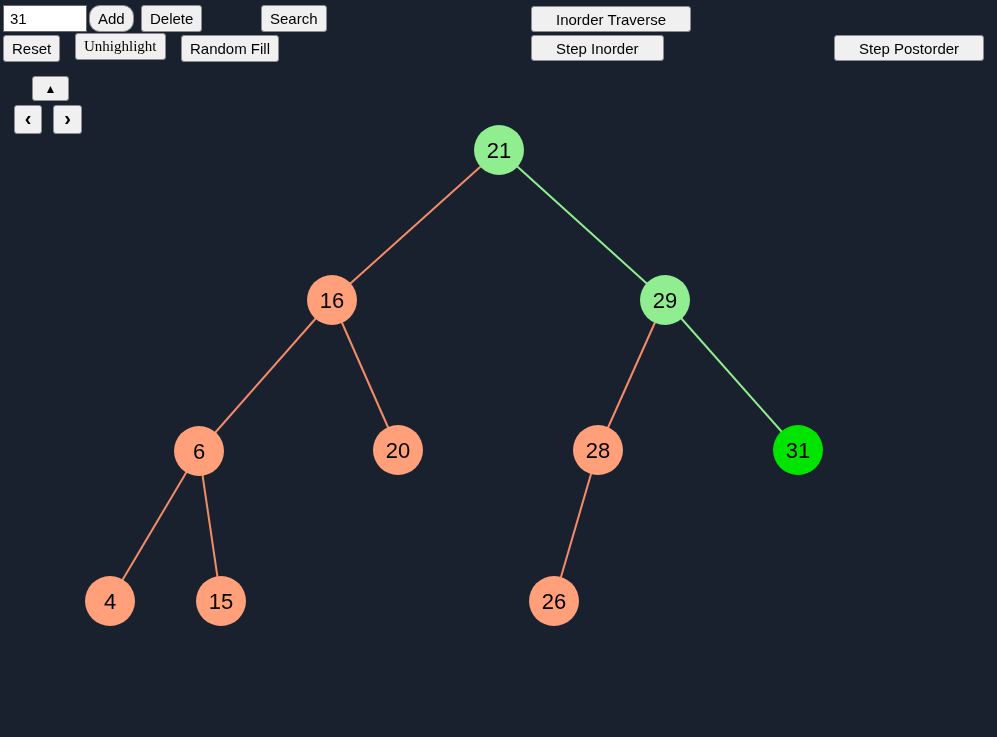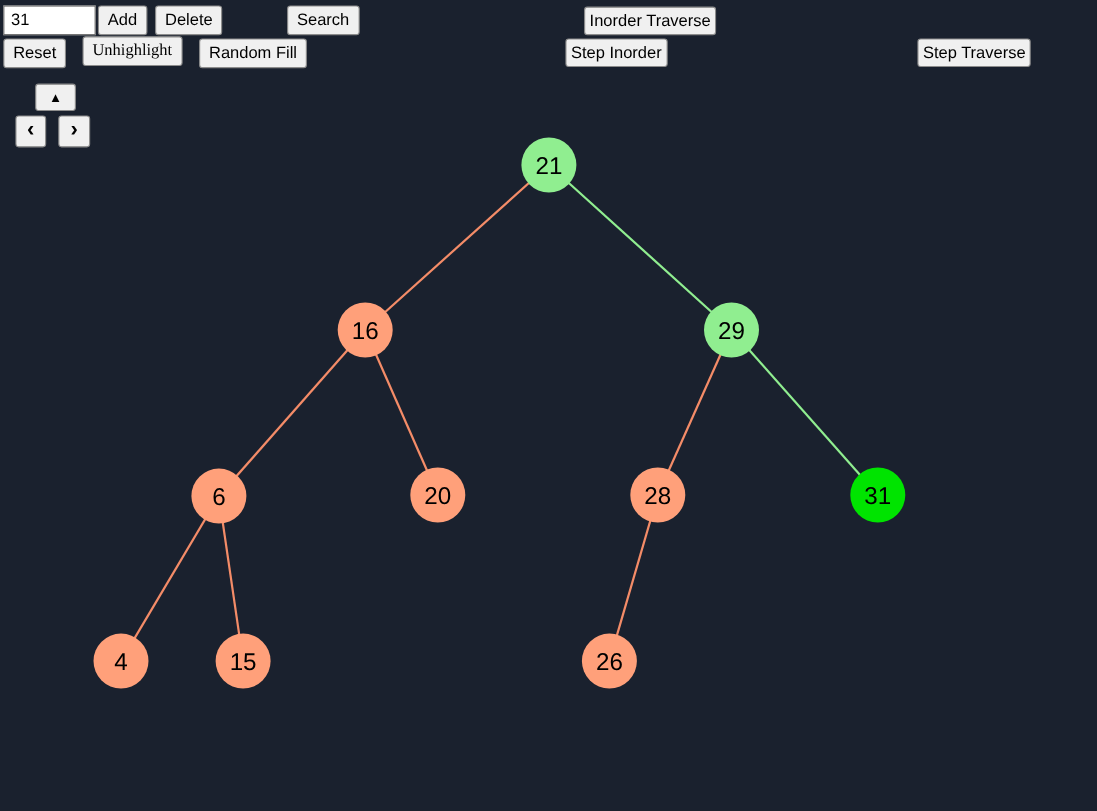--- a/index.html
+++ b/index.html
@@ -30,45 +30,45 @@
     padding: 0 8px;
     background: var(--button-bg, #F0F0F0);
     border: 1px solid var(--button-border, #8C8C8C);
     border-radius: 3px;
     color: var(--button-text, #000);
     font-family: "Liberation Sans", sans-serif;
     font-size: 15px;
     cursor: pointer;
     white-space: nowrap;
   }
-  .btn-wide { padding: 0 4px; height: 26px; }
+  .btn-wide { padding: 0 24px; height: 26px; }
   #value-input {
     position: absolute;
     z-index: 2;
     left: 3px; top: 5px;
     width: 84px; height: 27px;
     background: var(--input-bg, #FFF);
     border: 1px solid #666;
     font-family: "Liberation Sans", sans-serif;
     font-size: 15px;
     padding: 2px 6px;
     color: #000;
   }
   
-  #add-button        { left: 89px;  top: 5px; }
+  #add-button        { left: 89px;  top: 5px; border-radius: 11px; }
   #delete-button     { left: 141px; top: 5px; }
   #search-button     { left: 213px; top: 5px; margin-left: 48px; }
   #reset-button      { left: 3px;   top: 35px; }
   #unhighlight-button{ left: 75px;  top: 33px; font-family: Liberation Serif, serif; }
   #random-fill-button{ left: 181px; top: 35px; }
   
   #inorder-button       { left: 531px; top: 6px; }
   #preorder-button      { left: 674px; top: 6px; }
   #postorder-button     { left: 833px; top: 6px; }
-  #step-inorder-button  { left: 514px; top: 35px; }
+  #step-inorder-button  { left: 531px; top: 35px; }
   #step-preorder-button { left: 678px; top: 35px; }
   #step-postorder-button{ left: 834px; top: 35px; }
   
   .pan-btn { padding: 0; }
   #pan-up-button    { left: 32px; top: 76px;  width: 37px; height: 25px; }
   #pan-left-button  { left: 14px; top: 105px; width: 28px; height: 29px; }
   #pan-right-button { left: 53px; top: 105px; width: 29px; height: 29px; }
   #pan-up-button .glyph { font-size: 12px; line-height: 1; }
   .chevron-glyph { font-size: 20px; font-weight: bold; line-height: 1; padding-bottom: 3px; }
   
@@ -141,21 +141,21 @@
 
   <button class="btn" id="add-button">Add</button>
   <button class="btn" id="delete-button">Delete</button>
   <button class="btn" id="search-button">Search</button>
   <button class="btn" id="reset-button">Reset</button>
   <button class="btn" id="unhighlight-button">Unhighlight</button>
   <button class="btn" id="random-fill-button">Random Fill</button>
 
   <button class="btn btn-wide" id="inorder-button">Inorder Traverse</button>
   <button class="btn btn-wide" id="step-inorder-button">Step Inorder</button>
-  <button class="btn btn-wide" id="step-postorder-button">Step Traverse</button>
+  <button class="btn btn-wide" id="step-postorder-button">Step Postorder</button>
 
   <button class="btn pan-btn" id="pan-up-button">
     <span class="glyph">▲</span>
   </button>
   <button class="btn pan-btn" id="pan-left-button">
     <span class="chevron-glyph">‹</span>
   </button>
   <button class="btn pan-btn" id="pan-right-button">
     <span class="chevron-glyph">›</span>
   </button>

